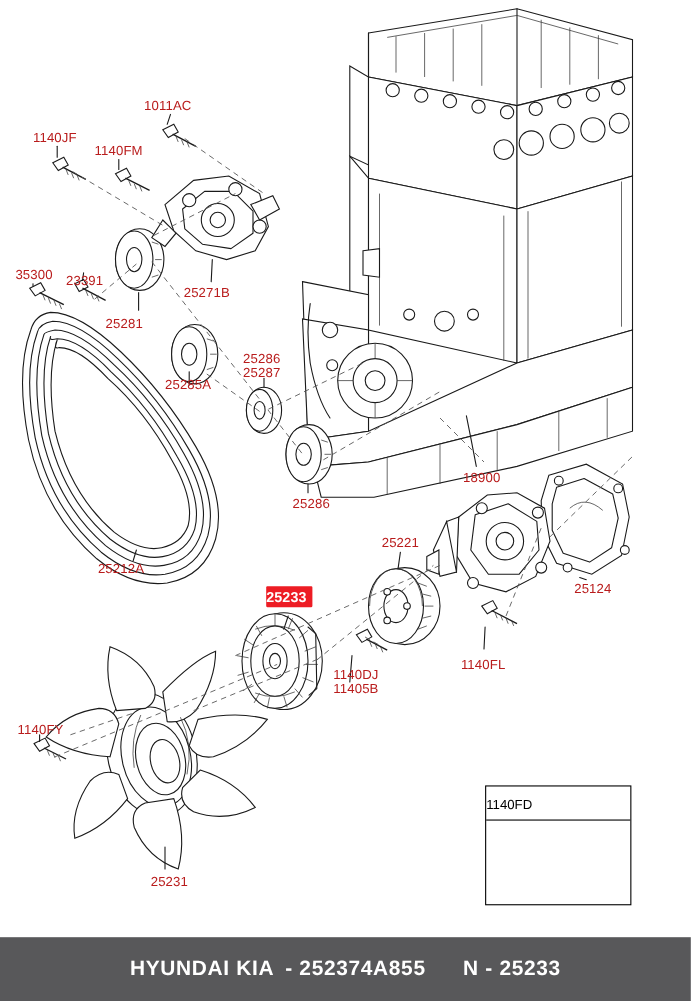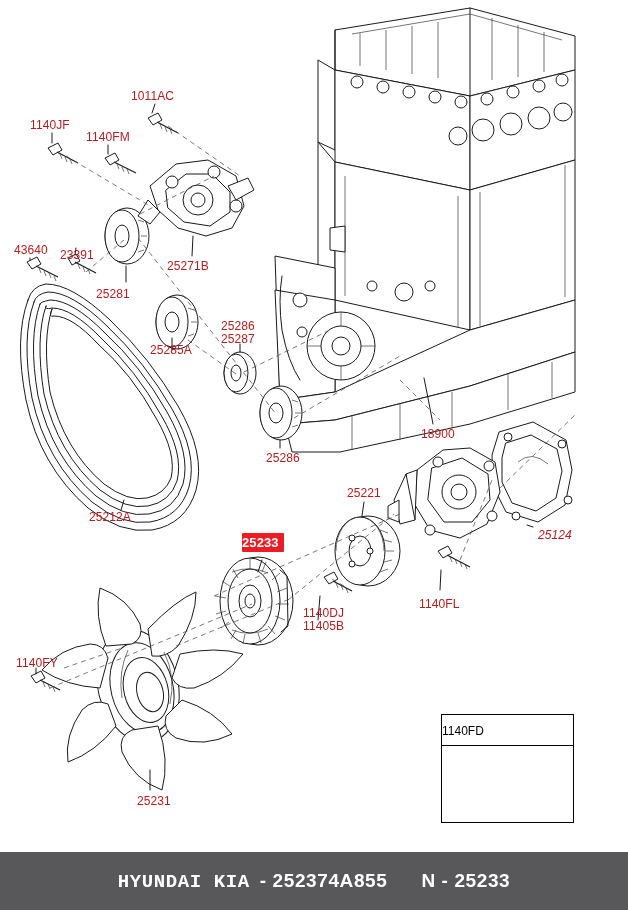--- a/index.html
+++ b/index.html
@@ -57,21 +57,21 @@
     gap: 0px;
   }
   #footer-inner {
     display: flex;
     align-items: baseline;
     color: #ffffff;
     font-size: 19px;
     font-weight: bold;
     letter-spacing: 0.6px;
   }
-  #footer-brand { margin-right: 10px; font-family: Liberation Mono, monospace; }
+  #footer-brand { margin-right: 10px; }
   #footer-part { margin-right: 34px; }
   #footer-ncode { }
   #legend-box {
     position: absolute;
     left: 441px;
     top: 714px;
     width: 133px;
     height: 109px;
     border: 1px solid #000000;
     background: #ffffff;
@@ -397,29 +397,29 @@
 
   <div id="legend-box">
     <div id="legend-title">1140FD</div>
     <div id="legend-sep"></div>
   </div>
 
   <div class="lbl" style="left:131px; top:90px;">1011AC</div>
   <div class="lbl" style="left:30px;  top:119px;">1140JF</div>
   <div class="lbl" style="left:86px;  top:131px;">1140FM</div>
   <div class="lbl" style="left:60px;  top:249px;">23391</div>
-  <div class="lbl" style="left:14px;  top:244px;">43640</div>
+  <div class="lbl" style="left:14px;  top:244px;">35300</div>
   <div class="lbl" style="left:167px; top:260px;">25271B</div>
   <div class="lbl" style="left:96px; top:288px;">25281</div>
   <div class="lbl" style="left:221px; top:320px;">25286
 25287</div>
   <div class="lbl" style="left:150px; top:344px;">25285A</div>
   <div class="lbl" style="left:266px; top:452px;">25286</div>
   <div class="lbl" style="left:421px; top:428px;">18900</div>
-  <div class="lbl" style="left:538px; top:529px;font-style:italic;">25124</div>
+  <div class="lbl" style="left:522px; top:529px;">25124</div>
   <div class="lbl" style="left:347px; top:487px;">25221</div>
   <div class="lbl" style="left:89px;  top:511px;">25212A</div>
   <div class="lbl hl" style="left:242px; top:533px;">25233</div>
   <div class="lbl" style="left:303px; top:607px;text-align:right;">1140DJ
 11405B</div>
   <div class="lbl" style="left:419px; top:598px;text-align:right;">1140FL</div>
   <div class="lbl" style="left:16px;  top:657px;">1140FY</div>
   <div class="lbl" style="left:137px; top:795px;">25231</div>
 
   <div id="footer-bar">

